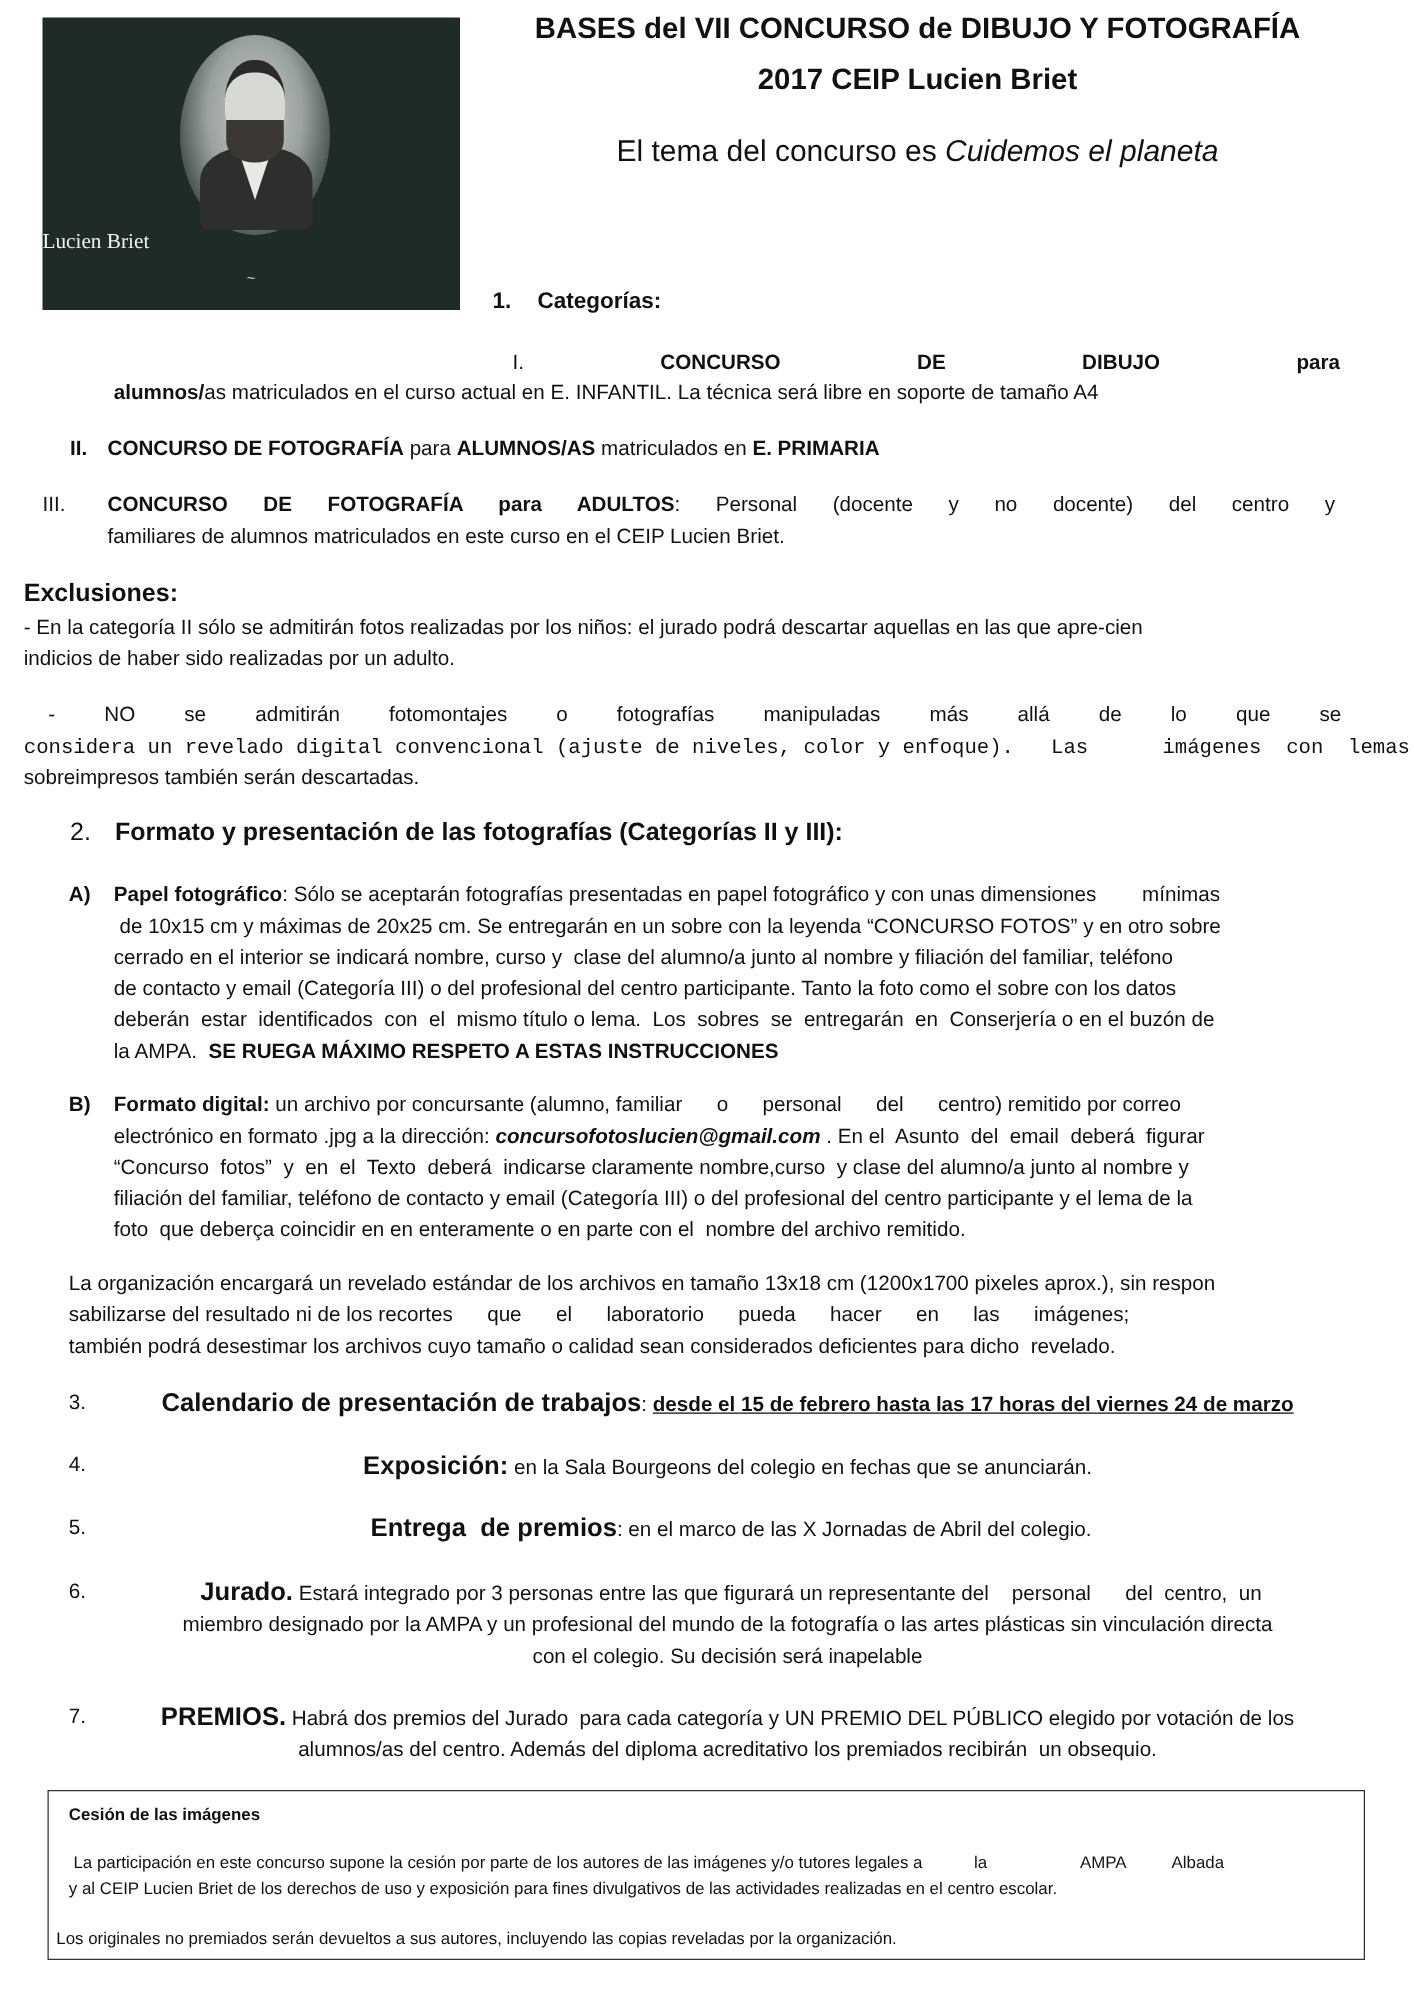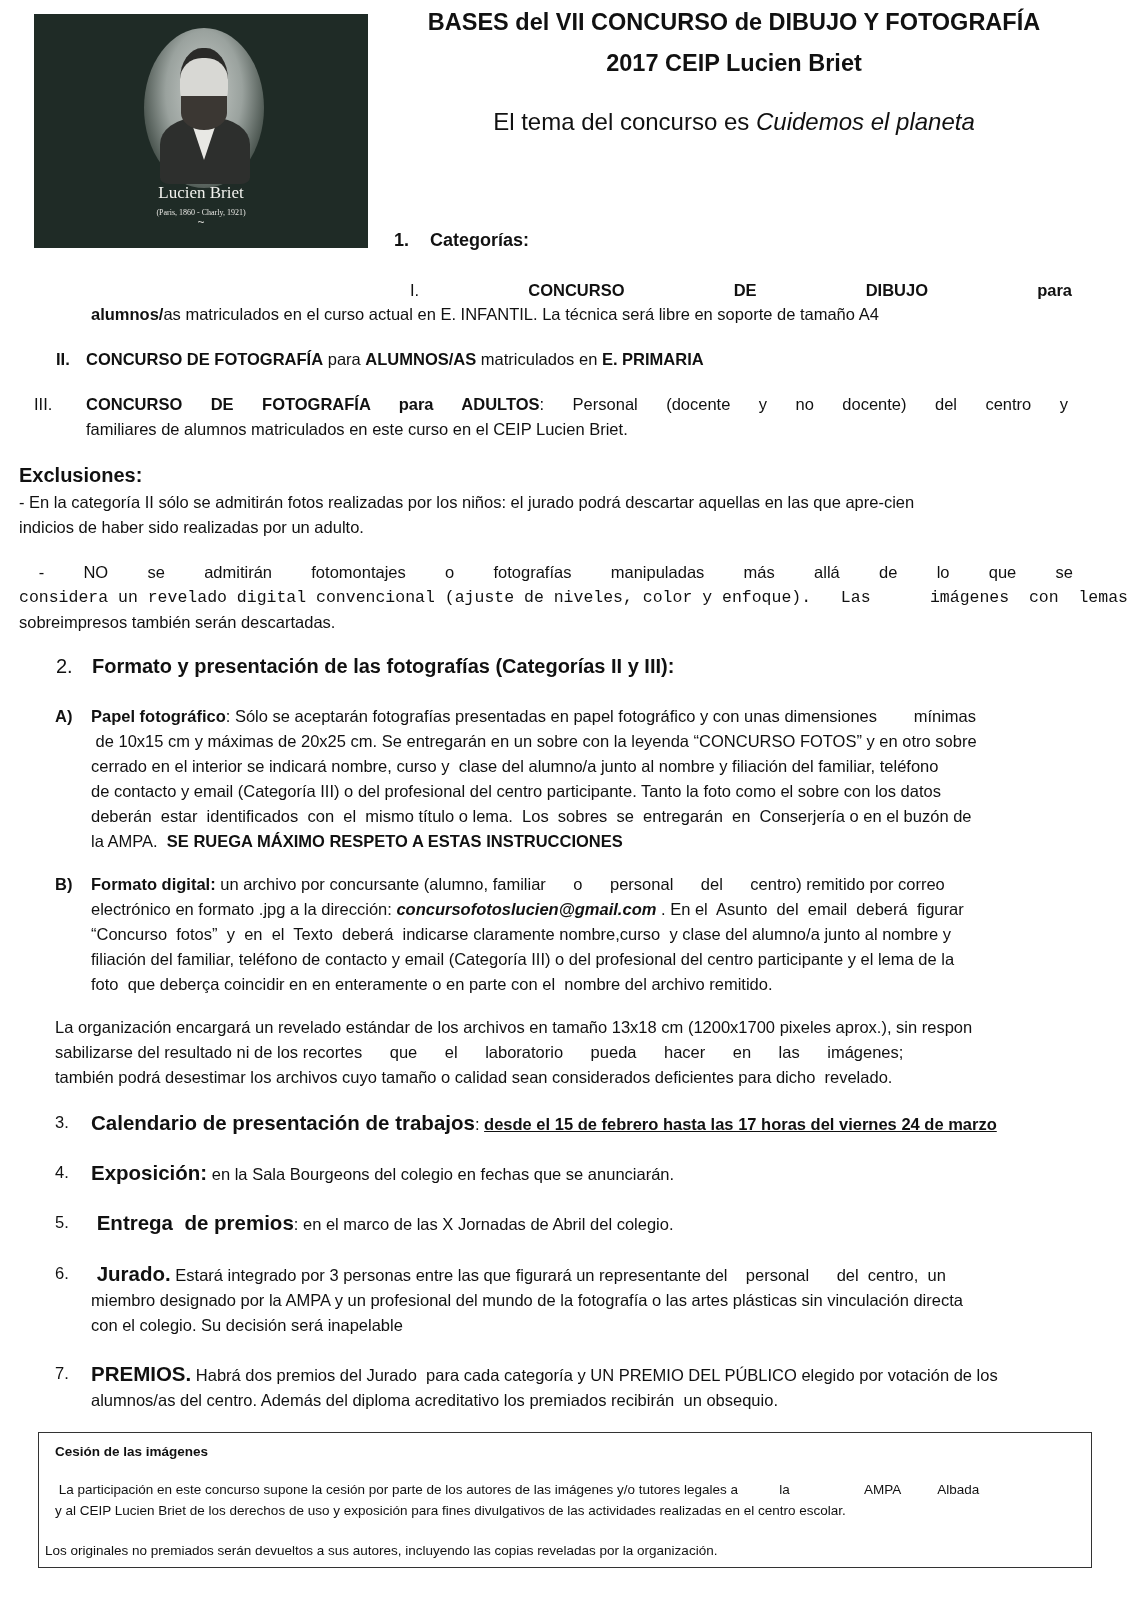--- a/index.html
+++ b/index.html
@@ -13,21 +13,21 @@
 
     
     #portrait { left: 34px; top: 14px; width: 334px; height: 234px; background: #1f2b26; overflow: hidden; }
     #portrait .oval { position: absolute; left: 110px; top: 14px; width: 120px; height: 160px; border-radius: 50%;
       background: radial-gradient(ellipse at 50% 40%, #c8ccc9 0%, #9aa29e 45%, #3a453f 80%, #1f2b26 100%); }
     #portrait .head { position: absolute; left: 146px; top: 34px; width: 48px; height: 58px; border-radius: 46% 46% 40% 40%;
       background: #d8d8d4; border-top: 10px solid #2a2a28; }
     #portrait .beard { position: absolute; left: 147px; top: 82px; width: 46px; height: 34px; border-radius: 0 0 50% 50%; background: #3b3733; }
     #portrait .coat { position: absolute; left: 126px; top: 104px; width: 90px; height: 66px; border-radius: 40% 40% 10% 10%; background: #2d2f2d; }
     #portrait .shirt { position: absolute; left: 158px; top: 110px; width: 24px; height: 36px; background: #e8e8e4; clip-path: polygon(0 0,100% 0,50% 100%); }
-    #portrait .name { position: absolute; left: 0; right: 0; top: 166px; text-align: center; color: #f2f2ee;
+    #portrait .name { position: absolute; left: 0; right: 0; top: 166px; color: #f2f2ee;
       font-family: "Liberation Serif", "DejaVu Serif", serif; font-size: 17px; }
     #portrait .dates { position: absolute; left: 0; right: 0; top: 186px; text-align: center; color: #e6e6e2;
       font-family: "Liberation Serif", "DejaVu Serif", serif; font-size: 8px; }
     #portrait .flourish { position: absolute; left: 0; right: 0; top: 196px; text-align: center; color: #d8d8d4; font-size: 12px; }
 
     
     .h-title { left: 400px; width: 668px; text-align: center; font-weight: bold; font-size: 23.5px; }
     #title1 { top: 10px; }
     #title2 { top: 51px; }
     #theme { left: 400px; width: 668px; top: 109px; text-align: center; font-size: 24px; }
@@ -51,40 +51,39 @@
 
     #sec2 { left: 56px; top: 654px; font-size: 20px; }
     #sec2 .num { display: inline-block; width: 36px; font-weight: normal; }
 
     .sub { left: 55px; width: 1018px; }
     .sub .label { position: absolute; left: 0; font-weight: bold; }
     .sub .body { margin-left: 36px; }
 
     .numsec { left: 55px; width: 1018px; }
     .numsec .num { position: absolute; left: 0; }
-    .numsec .body { margin-left: 36px; }
+    .numsec .body { margin-left: 36px; text-align: center; }
     .big { font-weight: bold; font-size: 20.5px; }
     .u { text-decoration: underline; font-weight: bold; }
 
     #box { left: 38px; top: 1432px; width: 1052px; height: 134px; border: 1.5px solid #333; font-size: 13.5px; line-height: 21px; }
     #box .t { position: absolute; left: 16px; top: 8px; font-weight: bold; }
     #box .p1 { position: absolute; left: 16px; top: 46px; width: 1022px; }
     #box .p2 { position: absolute; left: 6px; top: 107px; }
   </style>
 </head>
 <body>
 
 <div id="portrait" class="abs">
   <div class="oval"></div>
   <div class="coat"></div>
   <div class="shirt"></div>
   <div class="head"></div>
   <div class="beard"></div>
   <div class="name">Lucien Briet</div>
-  <div class="dates">(Paris, 1860 - Charly, 1921)</div>
   <div class="flourish">~</div>
 </div>
 
 <div id="title1" class="abs h-title">BASES del VII CONCURSO de DIBUJO Y FOTOGRAFÍA</div>
 <div id="title2" class="abs h-title">2017 CEIP Lucien Briet</div>
 <div id="theme" class="abs">
   <span>El tema  del concurso es </span><i>Cuidemos el planeta</i>
 </div>
 
 <div id="sec1" class="abs">

